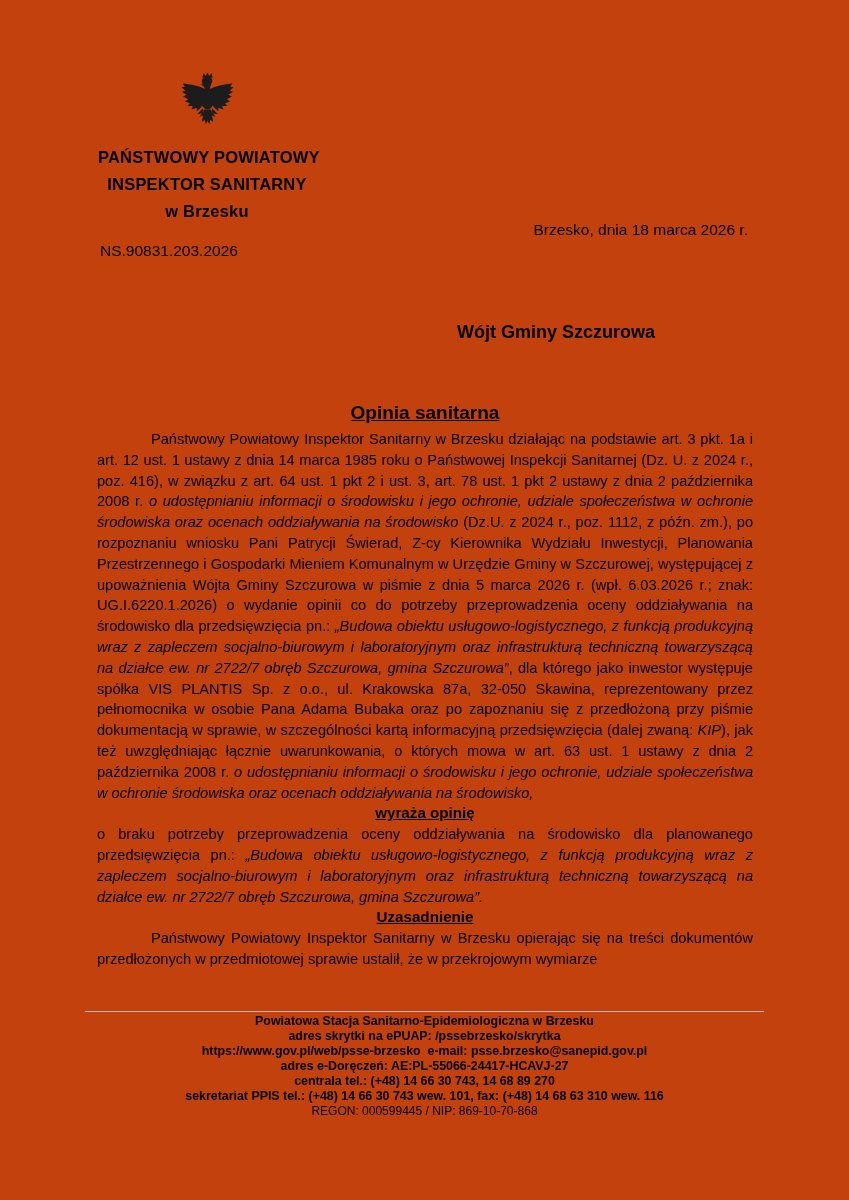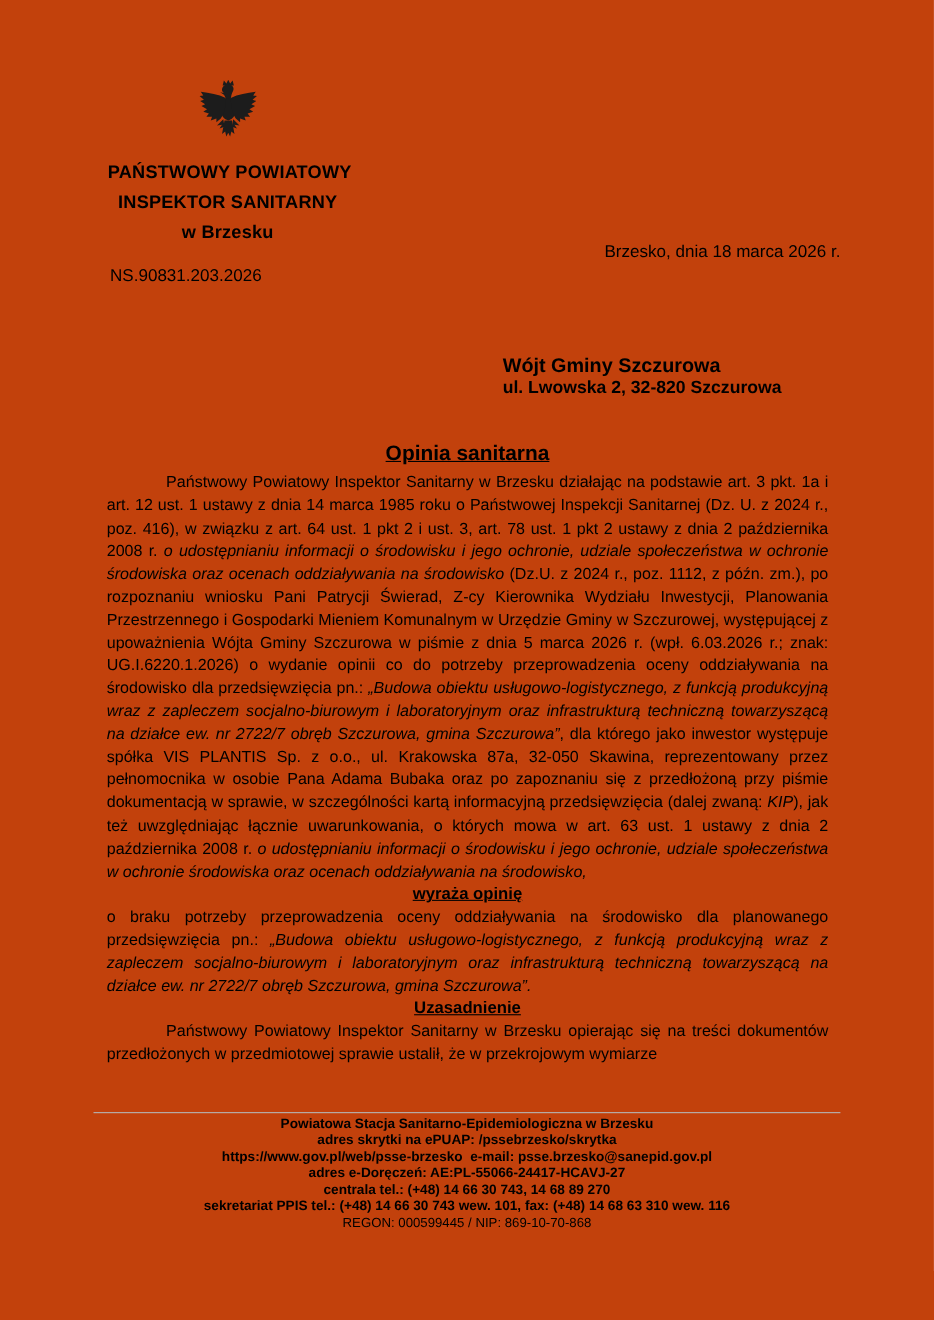--- a/index.html
+++ b/index.html
@@ -16,21 +16,21 @@
   .letterhead {
     position:absolute; left:98px; top:72px; width:218px;
     text-align:center;
   }
   .eagle-svg { width:57px; height:59px; display:block; margin:0 auto 13px auto; }
   .org-line {
     font-weight:700; font-size:16.5px; line-height:27px;
     letter-spacing:0.2px; white-space:nowrap;
   }
   .date-line {
-    position:absolute; top:221px; right:85px;
+    position:absolute; top:221px; right:101px;
     font-size:15.5px; white-space:nowrap;
   }
   .ref-number {
     position:absolute; top:242px; left:100px;
     font-size:15.5px; white-space:nowrap;
   }
   
   .addressee {
     position:absolute; top:322px; left:457px; width:330px;
     text-align:left; font-weight:700;
@@ -83,21 +83,20 @@
     <div class="org-line">PAŃSTWOWY POWIATOWY</div>
     <div class="org-line">INSPEKTOR SANITARNY</div>
     <div class="org-line">w Brzesku</div>
   </div>
 
   <div class="date-line">Brzesko, dnia 18 marca 2026 r.</div>
   <div class="ref-number">NS.90831.203.2026</div>
 
   <div class="addressee">
     <div class="addressee-name">Wójt Gminy Szczurowa</div>
-    <div class="addressee-address">ul. Lwowska 2, 32-820 Szczurowa</div>
   </div>
 
   <div class="doc-body">
     <div class="doc-title">Opinia sanitarna</div>
     <p class="para-indent"><span>Państwowy Powiatowy Inspektor Sanitarny w Brzesku działając na podstawie art. 3 pkt. 1a i art. 12 ust. 1 ustawy z dnia 14 marca 1985 roku o Państwowej Inspekcji Sanitarnej (Dz. U. z 2024 r., poz. 416), w związku z art. 64 ust. 1 pkt 2 i ust. 3, art. 78 ust. 1 pkt 2 ustawy z dnia 2 października 2008 r. </span><i>o udostępnianiu informacji o środowisku i jego ochronie, udziale społeczeństwa w ochronie środowiska oraz ocenach oddziaływania na środowisko</i><span> (Dz.U. z 2024 r., poz. 1112, z późn. zm.), po rozpoznaniu wniosku Pani Patrycji Świerad, Z-cy Kierownika Wydziału Inwestycji, Planowania Przestrzennego i Gospodarki Mieniem Komunalnym w Urzędzie Gminy w Szczurowej, występującej z upoważnienia Wójta Gminy Szczurowa w piśmie z dnia 5 marca 2026 r. (wpł. 6.03.2026 r.; znak: UG.I.6220.1.2026) o wydanie opinii co do potrzeby przeprowadzenia oceny oddziaływania na środowisko dla przedsięwzięcia pn.: </span><i>„Budowa obiektu usługowo-logistycznego, z funkcją produkcyjną wraz z zapleczem socjalno-biurowym i laboratoryjnym oraz infrastrukturą techniczną towarzyszącą na działce ew. nr 2722/7 obręb Szczurowa, gmina Szczurowa”</i><span>, dla którego jako inwestor występuje spółka VIS PLANTIS Sp. z o.o., ul. Krakowska 87a, 32-050 Skawina, reprezentowany przez pełnomocnika w osobie Pana Adama Bubaka oraz po zapoznaniu się z przedłożoną przy piśmie dokumentacją w sprawie, w szczególności kartą informacyjną przedsięwzięcia (dalej zwaną: </span><i>KIP</i><span>), jak też uwzględniając łącznie uwarunkowania, o których mowa w art. 63 ust. 1 ustawy z dnia 2 października 2008 r. </span><i>o udostępnianiu informacji o środowisku i jego ochronie, udziale społeczeństwa w ochronie środowiska oraz ocenach oddziaływania na środowisko,</i></p>
     <div class="section-heading">wyraża opinię</div>
     <p><span>o braku potrzeby przeprowadzenia oceny oddziaływania na środowisko dla planowanego przedsięwzięcia pn.: </span><i>„Budowa obiektu usługowo-logistycznego, z funkcją produkcyjną wraz z zapleczem socjalno-biurowym i laboratoryjnym oraz infrastrukturą techniczną towarzyszącą na działce ew. nr 2722/7 obręb Szczurowa, gmina Szczurowa”.</i></p>
     <div class="section-heading">Uzasadnienie</div>
     <p class="para-indent">Państwowy Powiatowy Inspektor Sanitarny w Brzesku opierając się na treści dokumentów przedłożonych w przedmiotowej sprawie ustalił, że w przekrojowym wymiarze</p>
   </div>

